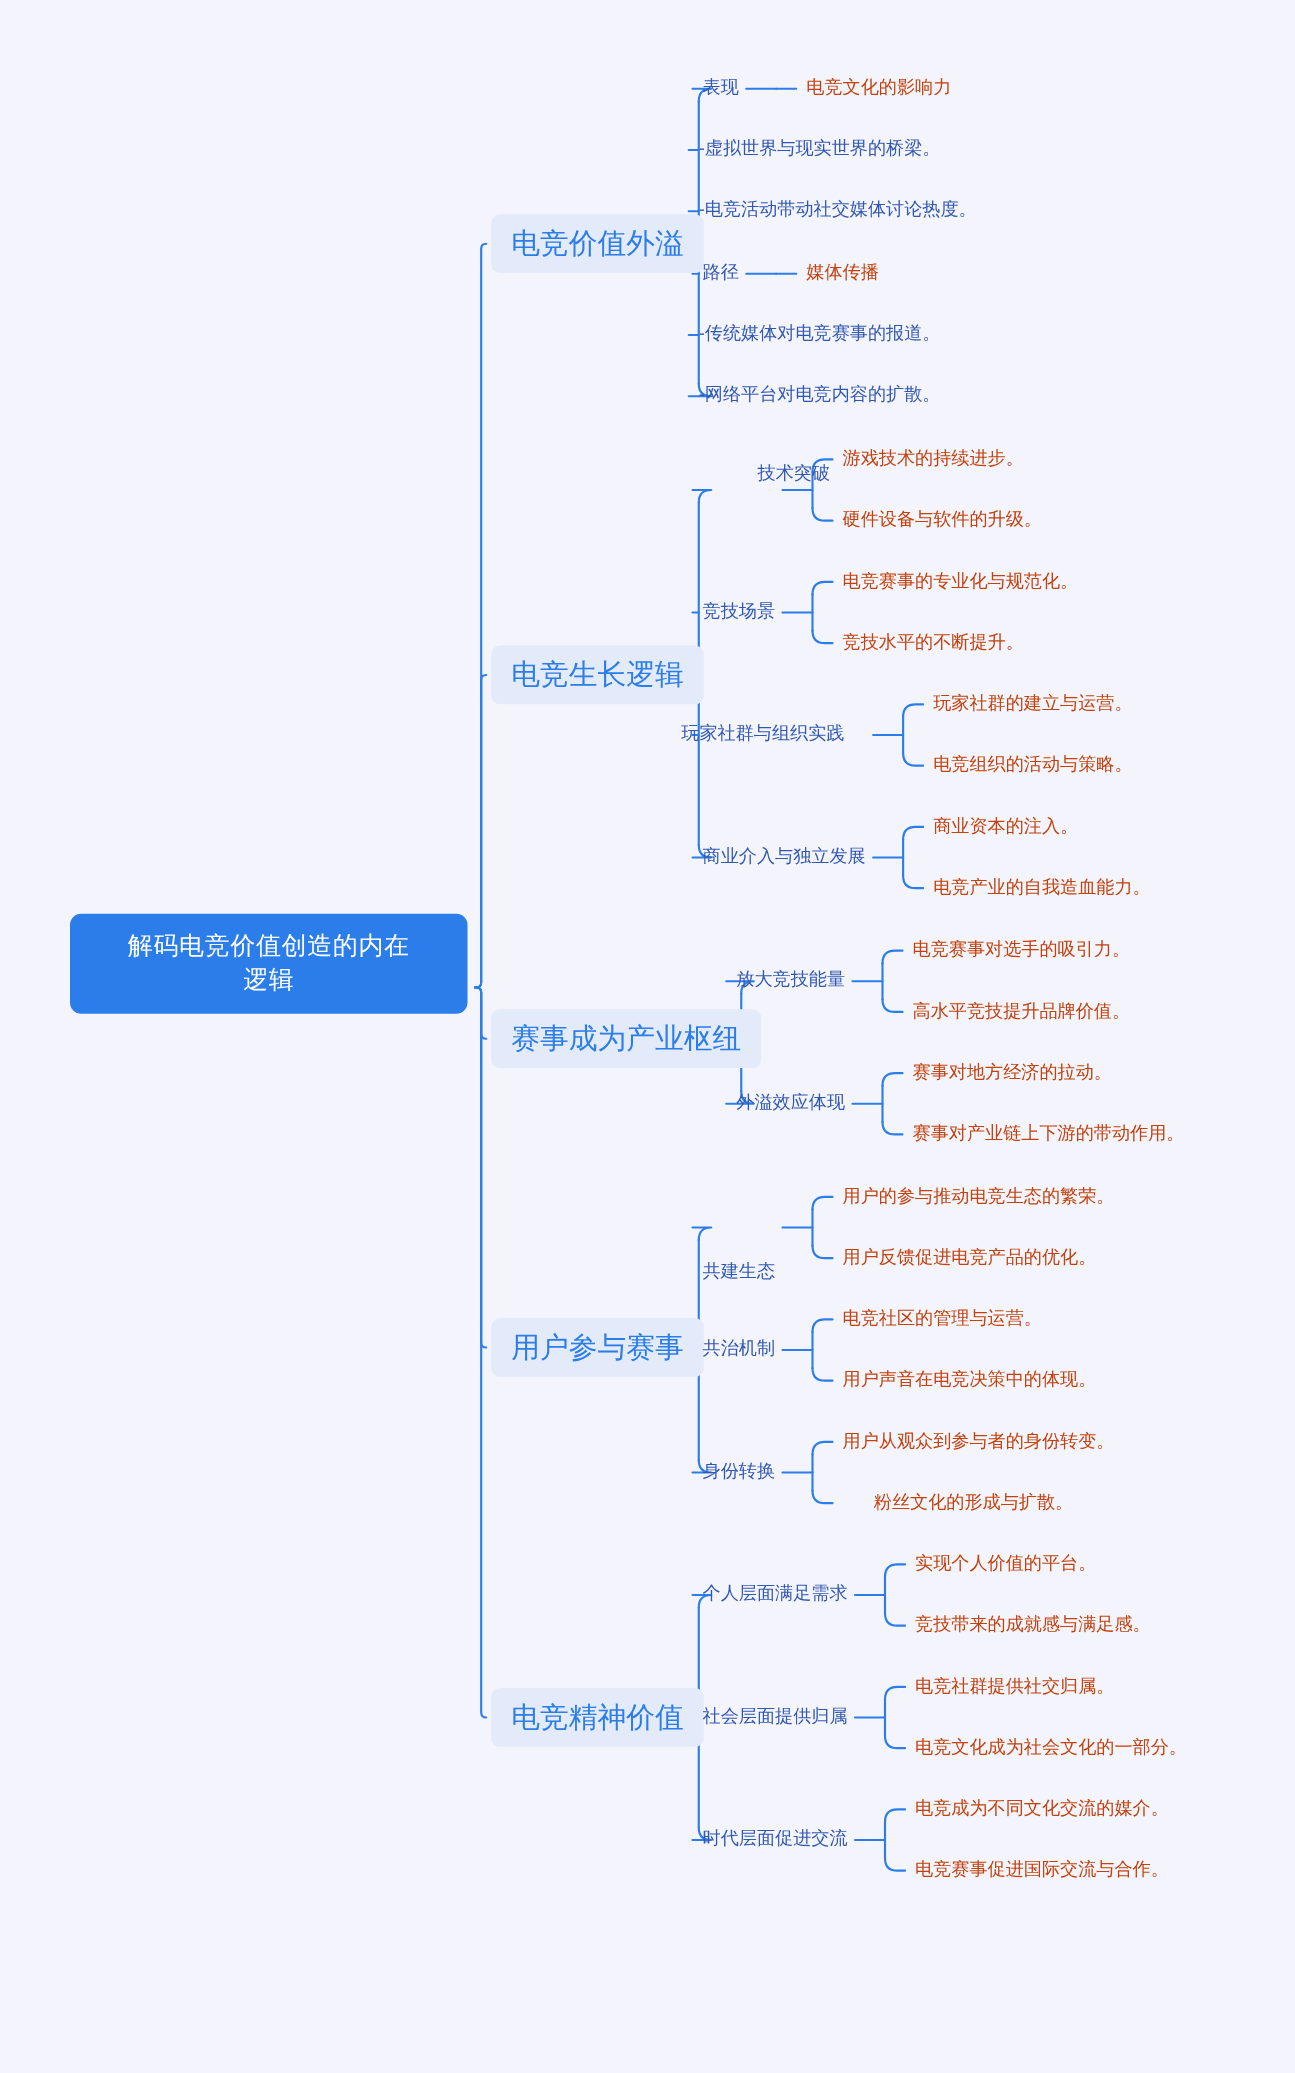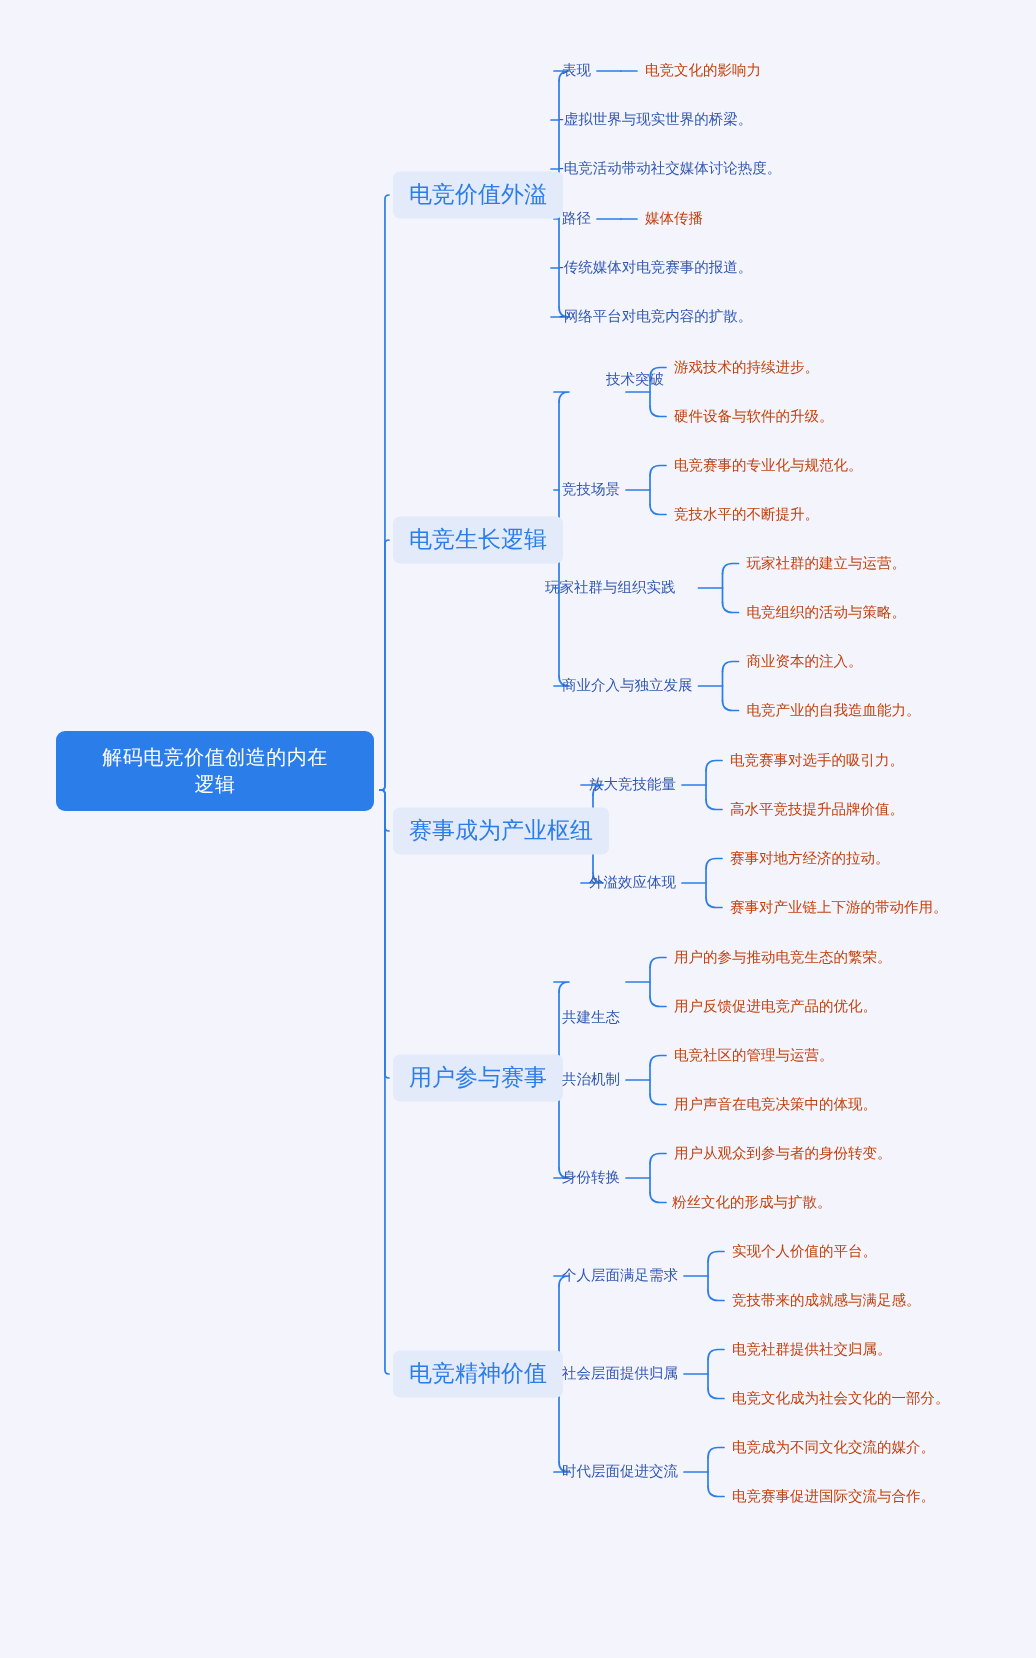--- a/index.html
+++ b/index.html
@@ -200,21 +200,21 @@
       <div class="node node-l3" style="left: 730px; top: 907.5px;"><span>赛事对产业链上下游的带动作用。</span></div>
       <div class="node node-l1" style="left: 393px; top: 1078px;"><span>用户参与赛事</span></div>
       <div class="node node-l2" style="left: 562px; top: 982px; margin-top: 36px;"><span>共建生态</span></div>
       <div class="node node-l3" style="left: 674px; top: 957.5px;"><span>用户的参与推动电竞生态的繁荣。</span></div>
       <div class="node node-l3" style="left: 674px; top: 1006.5px;"><span>用户反馈促进电竞产品的优化。</span></div>
       <div class="node node-l2" style="left: 562px; top: 1080px;"><span>共治机制</span></div>
       <div class="node node-l3" style="left: 674px; top: 1055.5px;"><span>电竞社区的管理与运营。</span></div>
       <div class="node node-l3" style="left: 674px; top: 1104.5px;"><span>用户声音在电竞决策中的体现。</span></div>
       <div class="node node-l2" style="left: 562px; top: 1178px;"><span>身份转换</span></div>
       <div class="node node-l3" style="left: 674px; top: 1153.5px;"><span>用户从观众到参与者的身份转变。</span></div>
-      <div class="node node-l3" style="left: 672px; top: 1202.5px;"><span>粉丝文化的形成与扩散。</span></div>
+      <div class="node node-l3" style="left: 699px; top: 1202.5px;"><span>粉丝文化的形成与扩散。</span></div>
       <div class="node node-l1" style="left: 393px; top: 1374px;"><span>电竞精神价值</span></div>
       <div class="node node-l2" style="left: 562px; top: 1276px;"><span>个人层面满足需求</span></div>
       <div class="node node-l3" style="left: 732px; top: 1251.5px;"><span>实现个人价值的平台。</span></div>
       <div class="node node-l3" style="left: 732px; top: 1300.5px;"><span>竞技带来的成就感与满足感。</span></div>
       <div class="node node-l2" style="left: 562px; top: 1374px;"><span>社会层面提供归属</span></div>
       <div class="node node-l3" style="left: 732px; top: 1349.5px;"><span>电竞社群提供社交归属。</span></div>
       <div class="node node-l3" style="left: 732px; top: 1398.5px;"><span>电竞文化成为社会文化的一部分。</span></div>
       <div class="node node-l2" style="left: 562px; top: 1472px;"><span>时代层面促进交流</span></div>
       <div class="node node-l3" style="left: 732px; top: 1447.5px;"><span>电竞成为不同文化交流的媒介。</span></div>
       <div class="node node-l3" style="left: 732px; top: 1496.5px;"><span>电竞赛事促进国际交流与合作。</span></div>

